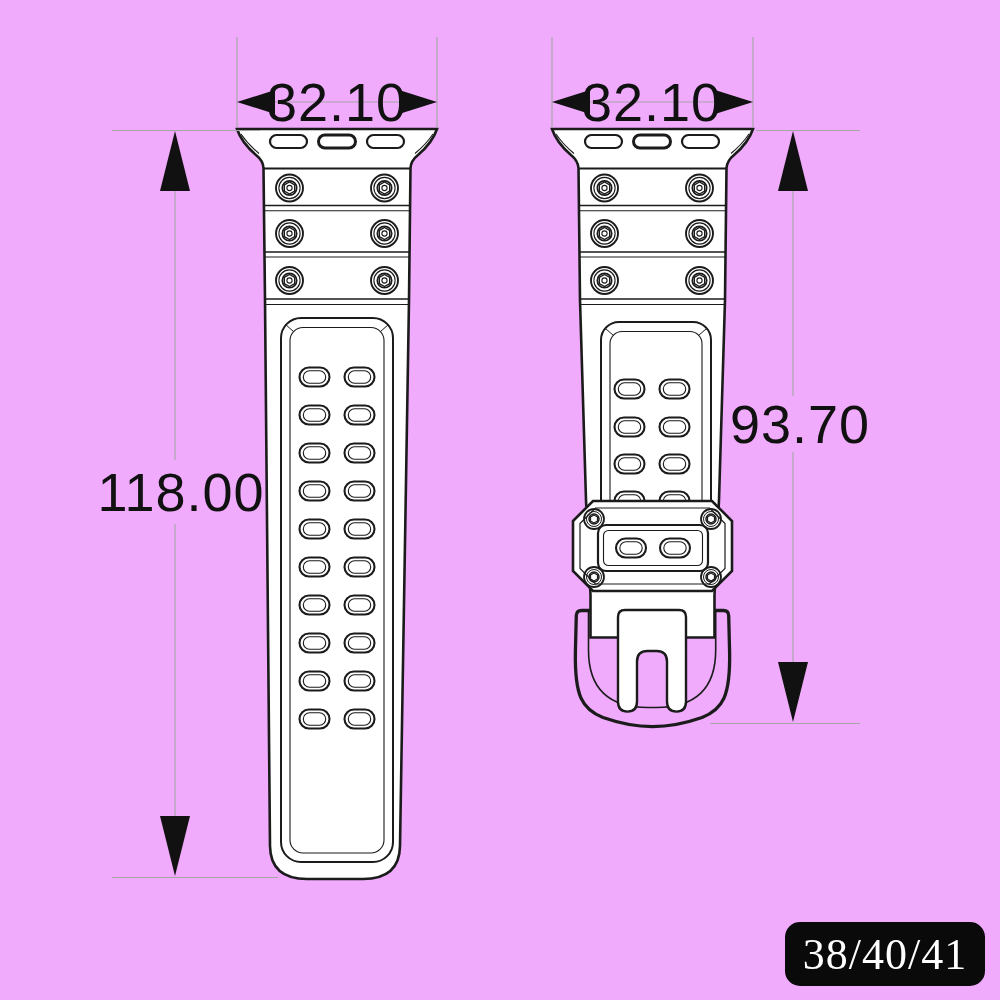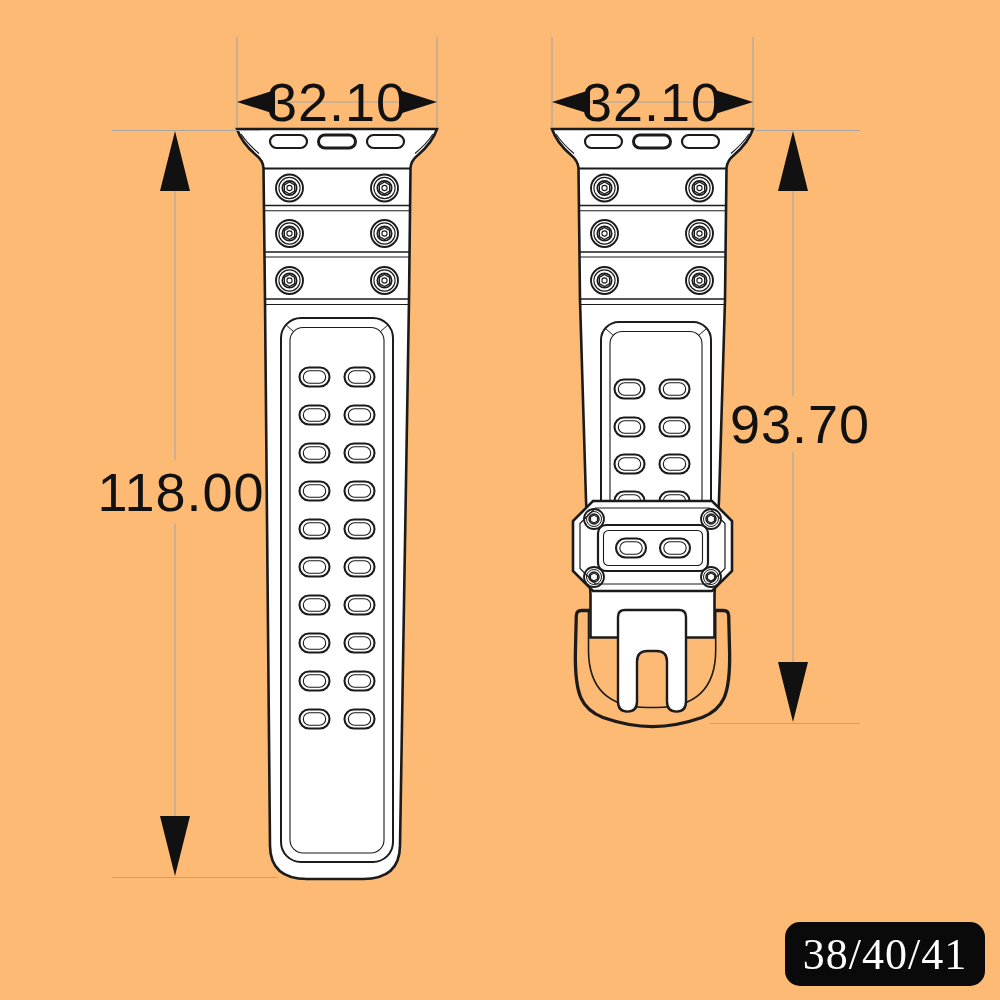--- a/index.html
+++ b/index.html
@@ -1,16 +1,16 @@
 <!DOCTYPE html>
 <html><head>
 <meta charset="utf-8">
 <style>
   html,body{margin:0;padding:0;background:#fff;}
-  .canvas{position:relative;width:1000px;height:1000px;background:#fdba74;overflow:hidden;
+  .canvas{position:relative;width:1000px;height:1000px;background:#f0abfc;overflow:hidden;
           font-family:"Liberation Sans", sans-serif;}
   svg{display:block;}
   .dimtext{font-family:"Liberation Sans", sans-serif;font-size:54px;letter-spacing:1px;fill:#111;}
   .badgetext{font-family:"Liberation Serif", serif;font-size:44px;letter-spacing:1px;fill:#fff;}
   .sw22{stroke-width:2.2;}
   .sw30{stroke-width:3;}
 </style>
 </head>
 <body>
 

